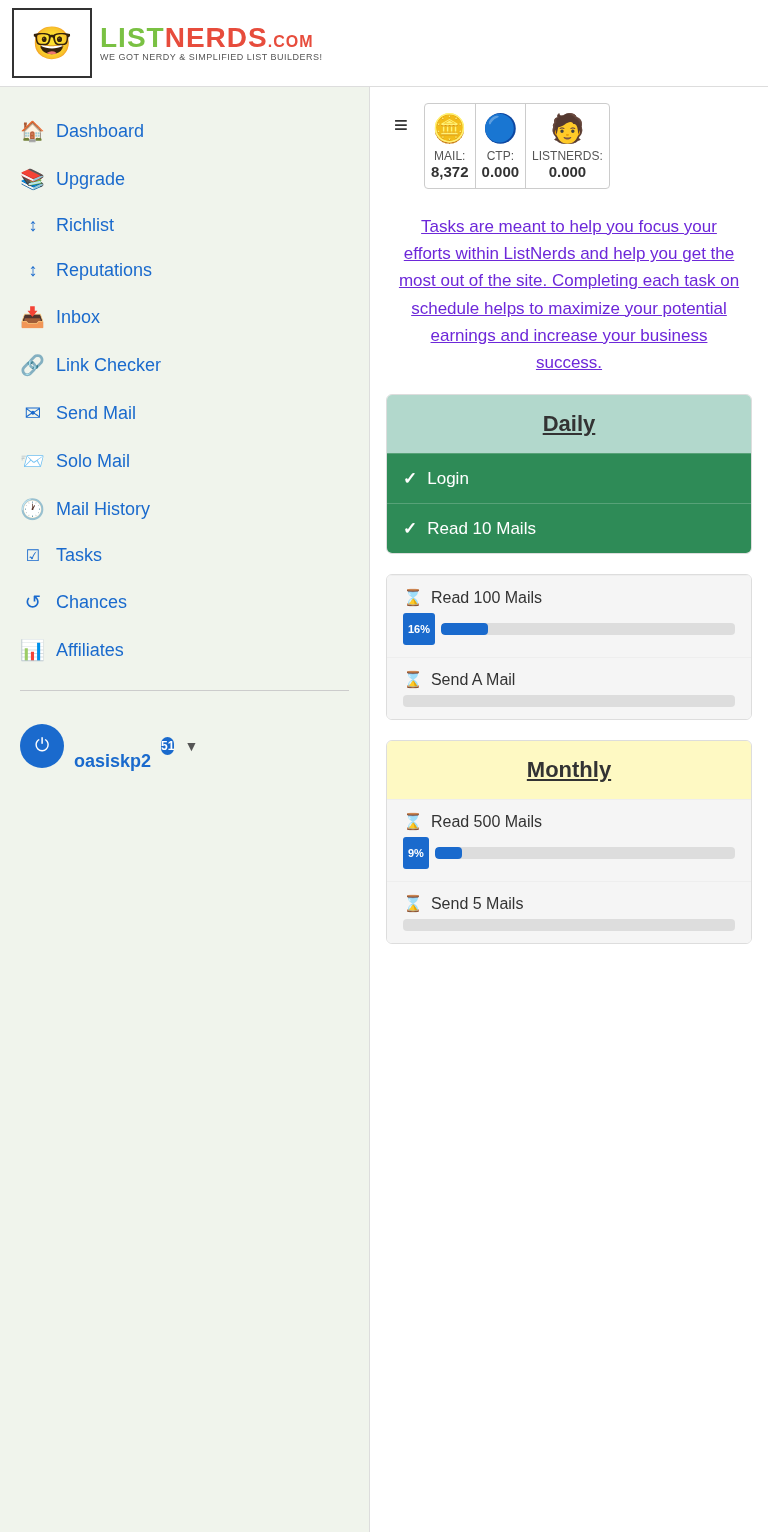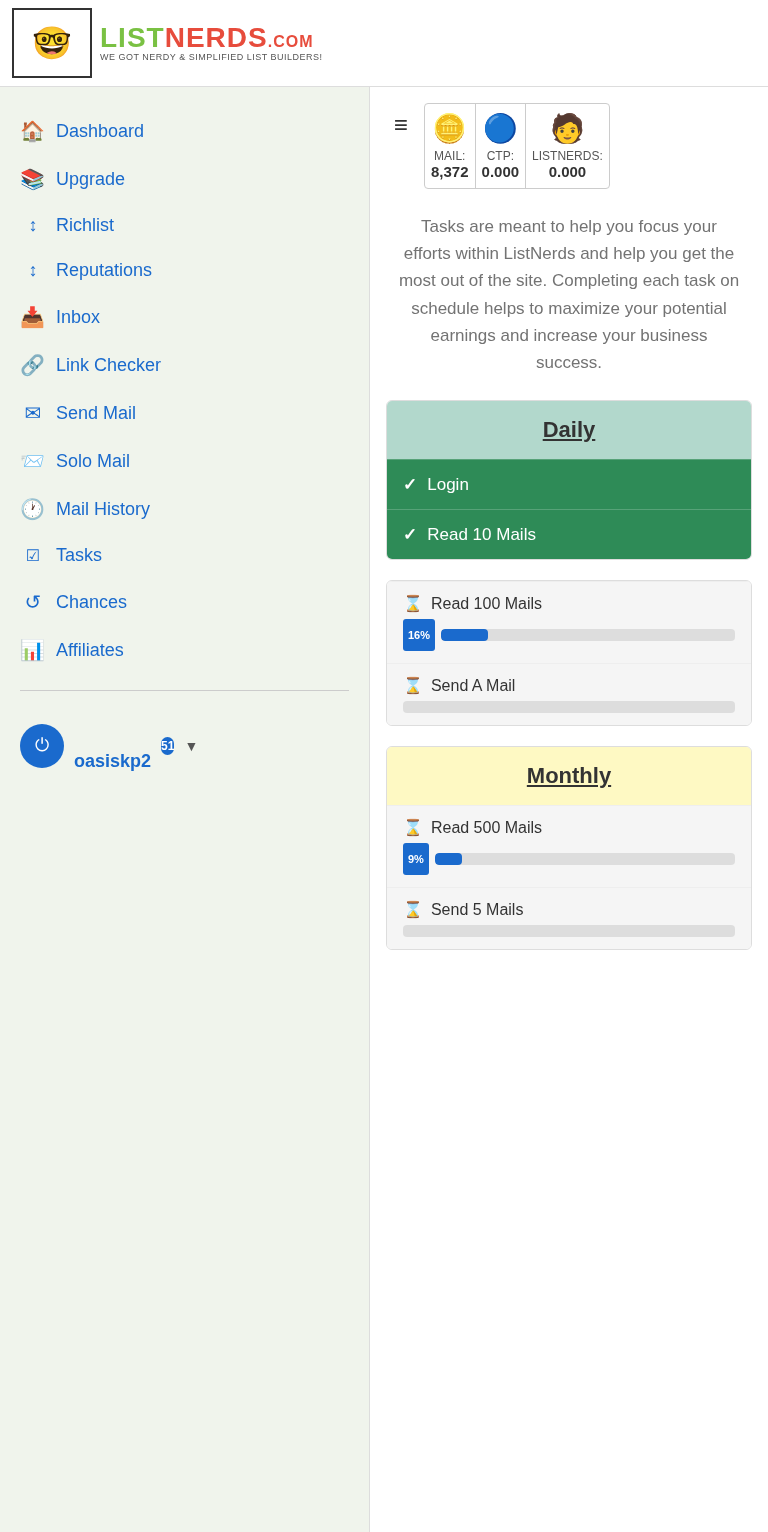--- a/index.html
+++ b/index.html
@@ -171,24 +171,25 @@
       color: #555;
       margin-bottom: 16px;
     }
     .breadcrumb a { color: #1a6acd; text-decoration: none; }
     .breadcrumb span { color: #555; }
 
     
     .desc-text {
       text-align: center;
       font-size: 17px;
-      color: #737373;
+      color: #6d28d9;
       line-height: 1.6;
-      margin-bottom: 24px;
+      margin-bottom: 18px;
       padding: 0 10px;
+      text-decoration: underline;
     }
 
     
     .task-section {
       border-radius: 6px;
       overflow: hidden;
       margin-bottom: 20px;
       border: 1px solid #ddd;
     }
     .task-section-header {

